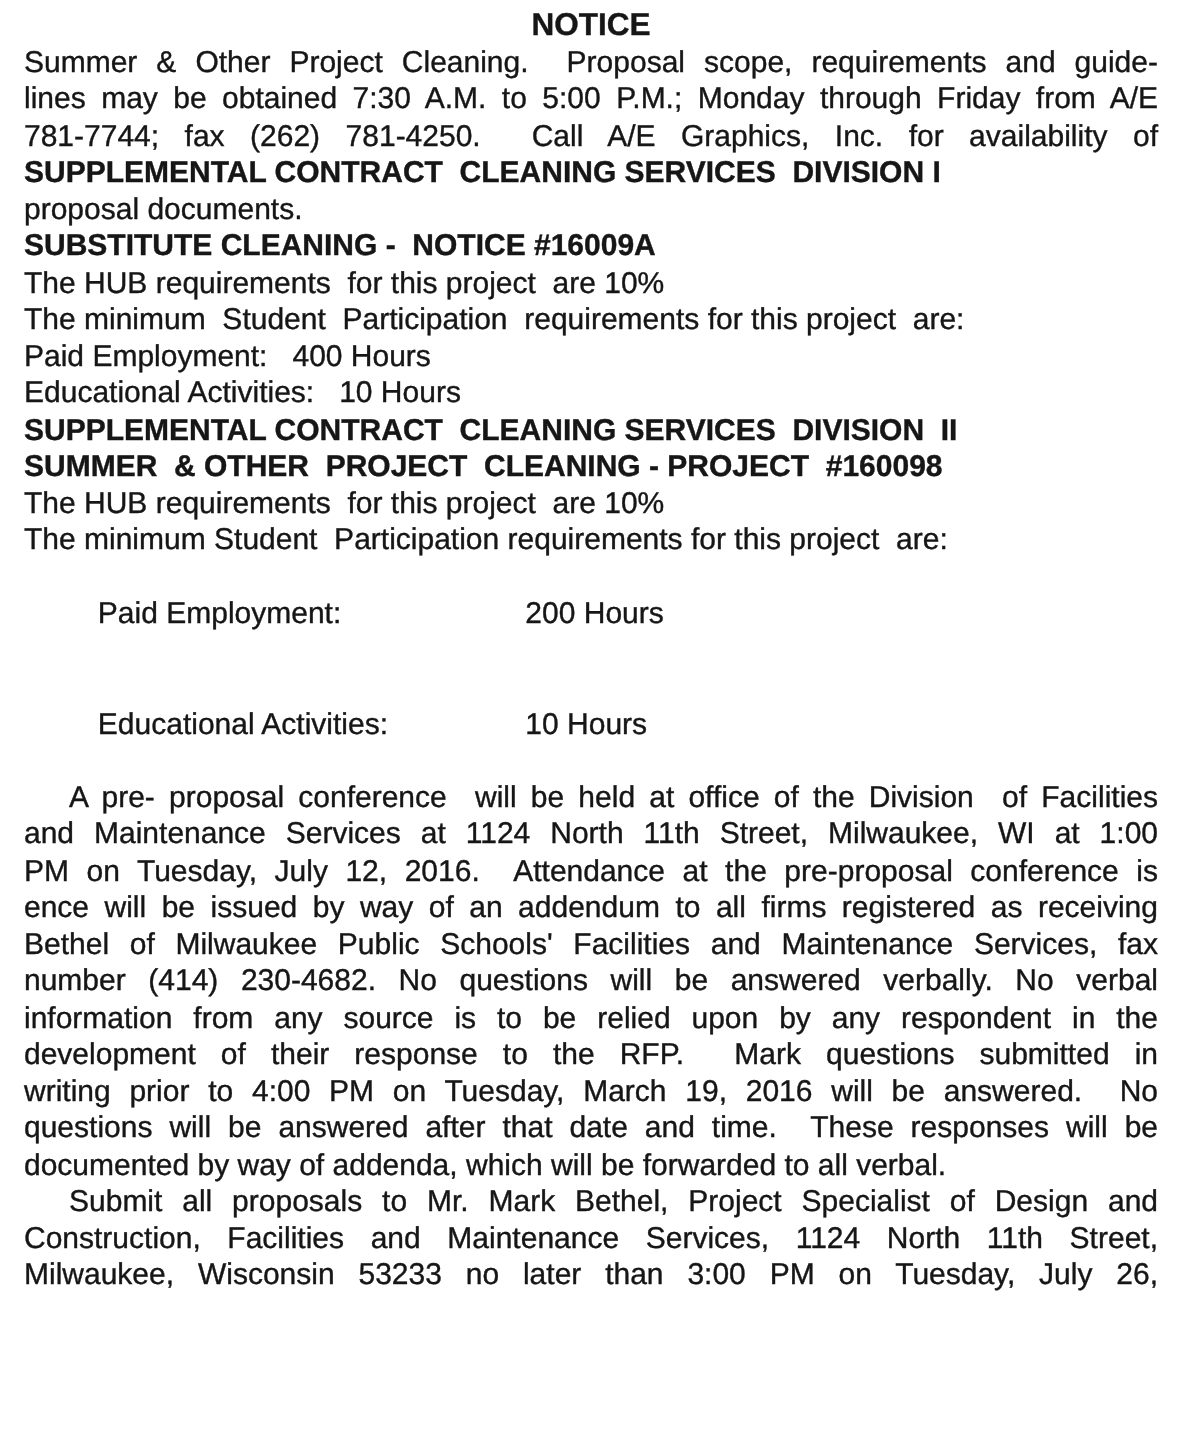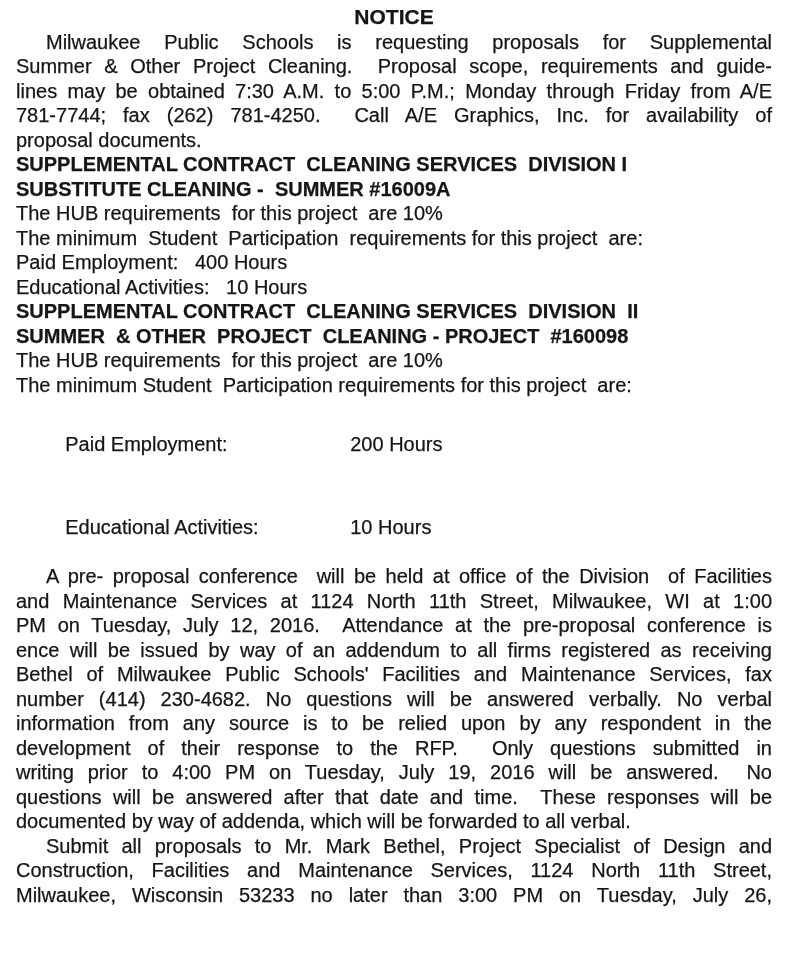--- a/index.html
+++ b/index.html
@@ -33,38 +33,36 @@
   .b { font-weight: 700; }
   .title {
     text-align: center;
     font-weight: 700;
     font-size: 21px;
   }
   .cols { padding-left: 27px; }
   .col-label {
     display: inline-block;
     width: 285px;
-    margin-top: 10px;
   }
 </style>
 </head>
 <body>
 
 <div class="page">
 
   <div class="line title">NOTICE</div>
 
-  <div class="line j indent">Milwaukee Public Schools is requesting proposals for Supplemental</div>
   <div class="line j">Summer &amp; Other Project Cleaning.  Proposal scope, requirements and guide-</div>
   <div class="line j">lines may be obtained 7:30 A.M. to 5:00 P.M.; Monday through Friday from A/E</div>
   <div class="line j">781-7744; fax (262) 781-4250.  Call A/E Graphics, Inc. for availability of</div>
+  <div class="line b">SUPPLEMENTAL CONTRACT  CLEANING SERVICES  DIVISION I</div>
+
   <div class="line">proposal documents.</div>
-
-  <div class="line b">SUPPLEMENTAL CONTRACT  CLEANING SERVICES  DIVISION I</div>
-  <div class="line b">SUBSTITUTE CLEANING -  SUMMER #16009A</div>
+  <div class="line b">SUBSTITUTE CLEANING -  NOTICE #16009A</div>
   <div class="line">The HUB requirements  for this project  are 10%</div>
   <div class="line">The minimum  Student  Participation  requirements for this project  are:</div>
   <div class="line">Paid Employment:   400 Hours</div>
   <div class="line">Educational Activities:   10 Hours</div>
 
   <div class="line b">SUPPLEMENTAL CONTRACT  CLEANING SERVICES  DIVISION  II</div>
   <div class="line b">SUMMER  &amp; OTHER  PROJECT  CLEANING - PROJECT  #160098</div>
   <div class="line">The HUB requirements  for this project  are 10%</div>
   <div class="line">The minimum Student  Participation requirements for this project  are:</div>
   <div class="line cols">
@@ -74,22 +72,22 @@
     <span class="col-label">Educational Activities:</span><span>10 Hours</span>
   </div>
 
   <div class="line j indent">A pre- proposal conference  will be held at office of the Division  of Facilities</div>
   <div class="line j">and Maintenance Services at 1124 North 11th Street, Milwaukee, WI at 1:00</div>
   <div class="line j">PM on Tuesday, July 12, 2016.  Attendance at the pre-proposal conference is</div>
   <div class="line j">ence will be issued by way of an addendum to all firms registered as receiving</div>
   <div class="line j">Bethel of Milwaukee Public Schools' Facilities and Maintenance Services, fax</div>
   <div class="line j">number (414) 230-4682. No questions will be answered verbally. No verbal</div>
   <div class="line j">information from any source is to be relied upon by any respondent in the</div>
-  <div class="line j">development of their response to the RFP.  Only questions submitted in</div>
-  <div class="line j">writing prior to 4:00 PM on Tuesday, July 19, 2016 will be answered.  No</div>
+  <div class="line j">development of their response to the RFP.  Mark questions submitted in</div>
+  <div class="line j">writing prior to 4:00 PM on Tuesday, March 19, 2016 will be answered.  No</div>
   <div class="line j">questions will be answered after that date and time.  These responses will be</div>
   <div class="line">documented by way of addenda, which will be forwarded to all verbal.</div>
 
   <div class="line j indent">Submit all proposals to Mr. Mark Bethel, Project Specialist of Design and</div>
   <div class="line j">Construction, Facilities and Maintenance Services, 1124 North 11th Street,</div>
   <div class="line j">Milwaukee, Wisconsin 53233 no later than 3:00 PM on Tuesday, July 26,</div>
 
 </div>
 
 </body></html>

